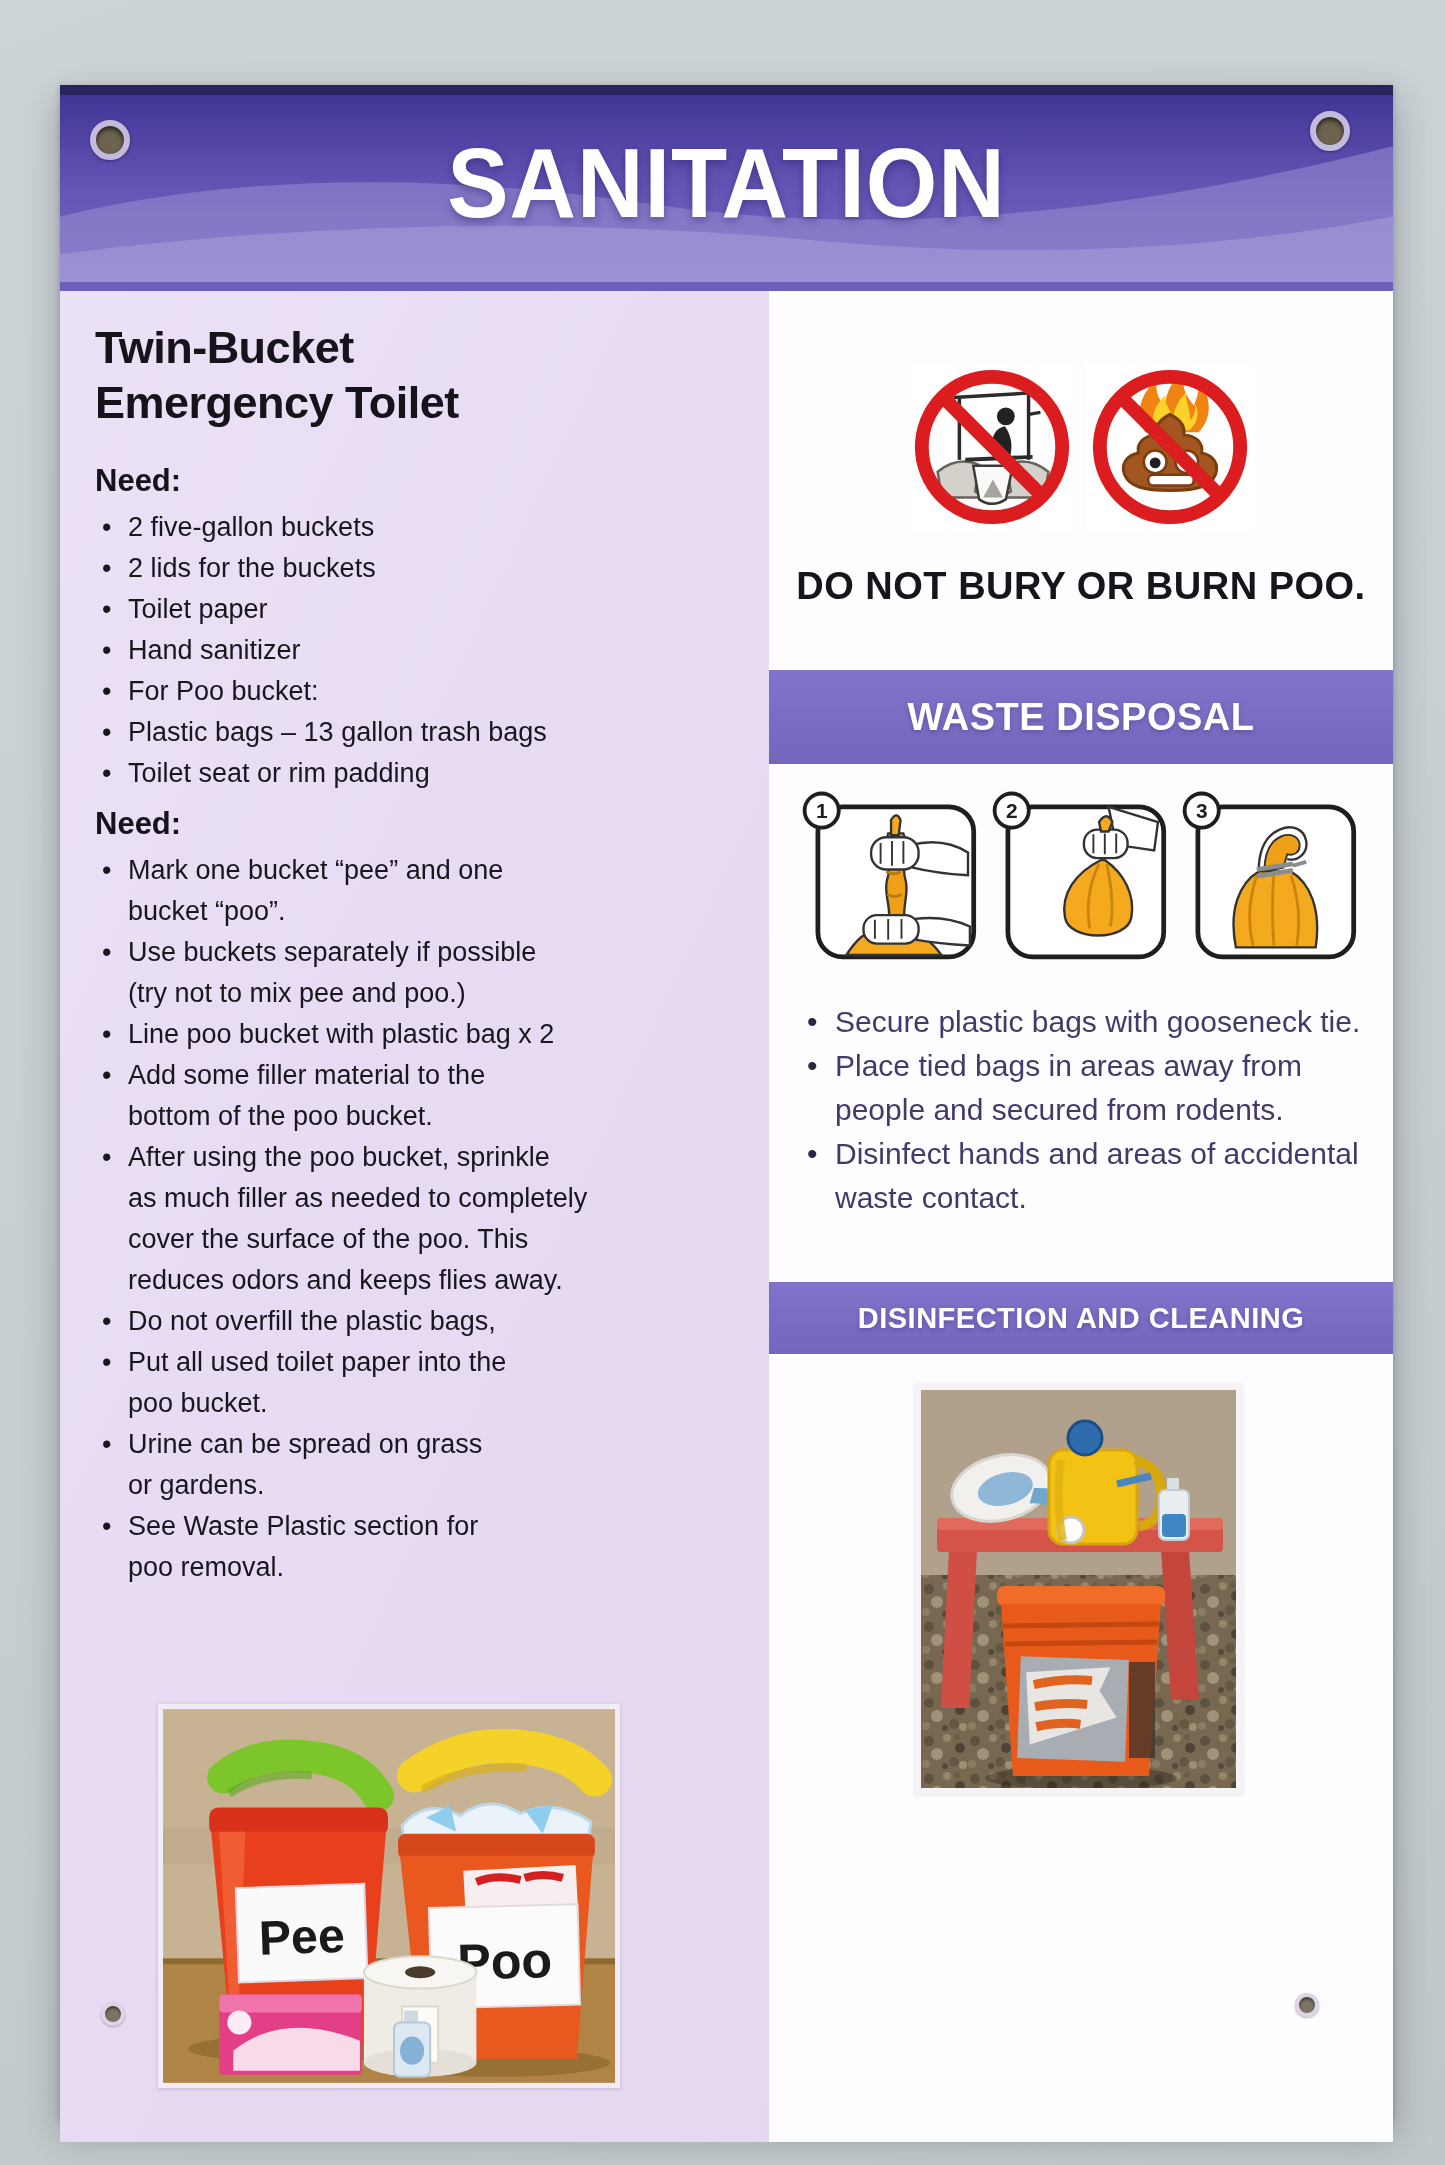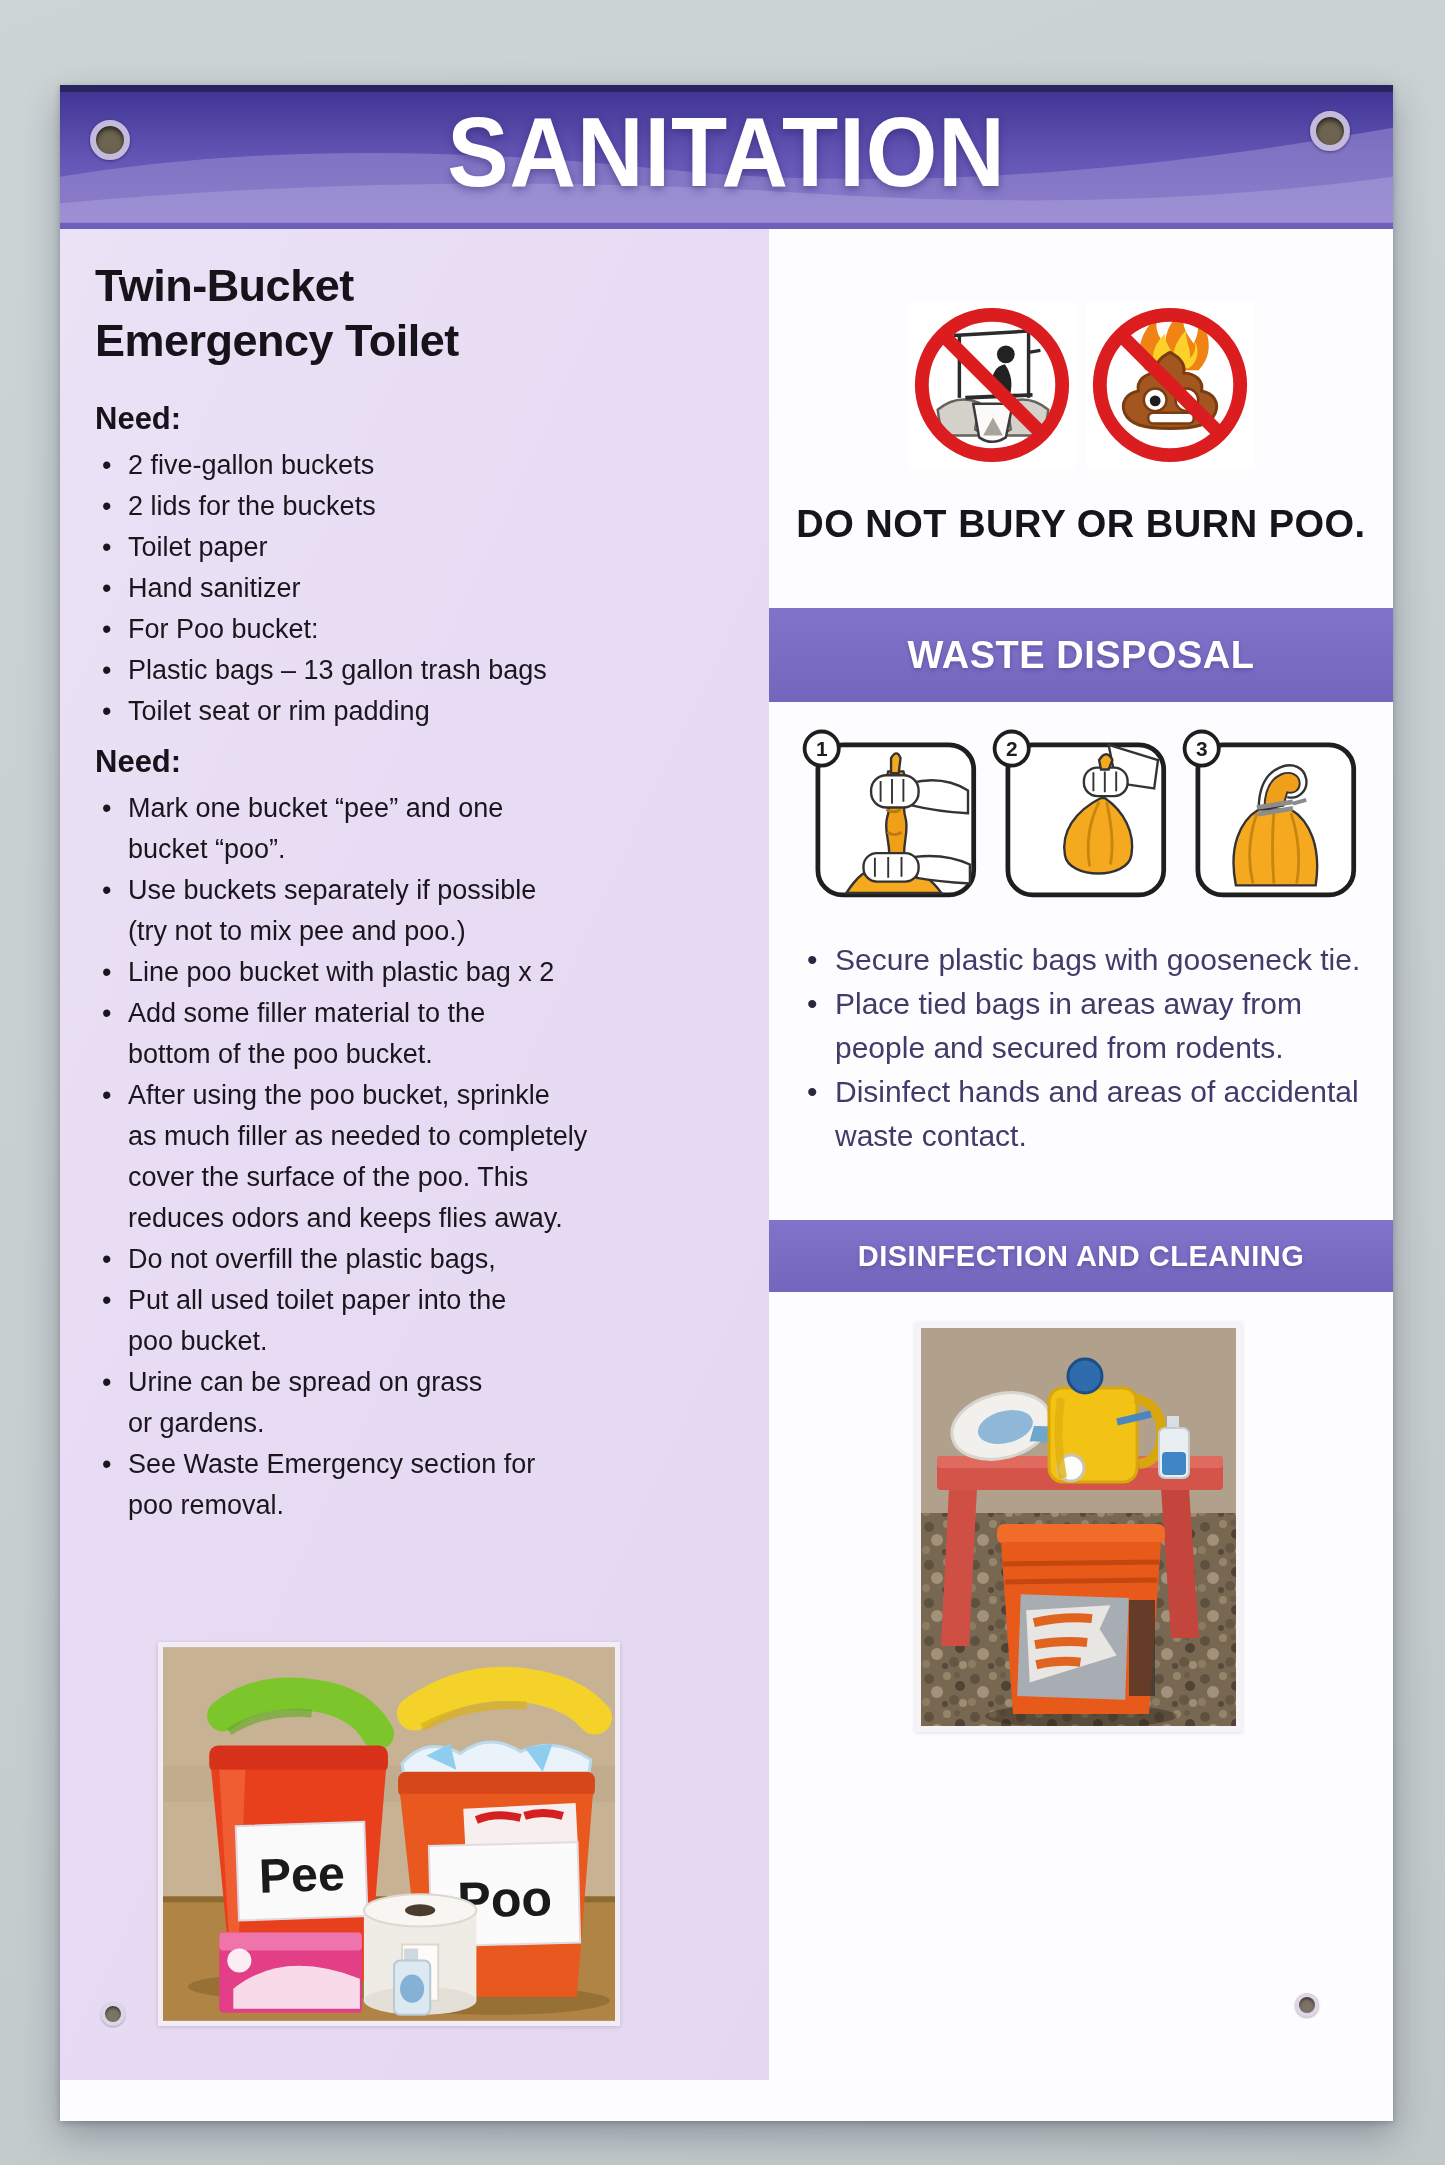--- a/index.html
+++ b/index.html
@@ -1,19 +1,19 @@
 <!DOCTYPE html>
 <html><head>
 <meta charset="utf-8">
 <style>
   html,body{margin:0;padding:0;background:#c4cccd;font-family:"Liberation Sans","DejaVu Sans",sans-serif;}
   .page{position:relative;width:1445px;height:2165px;background:linear-gradient(160deg,#ccd4d5 0%,#c6cecf 60%,#bfc7c8 100%);overflow:hidden;}
   .poster{position:absolute;left:60px;top:85px;width:1333px;height:2036px;background:#fdfcfe;box-shadow:0 14px 34px rgba(30,30,60,.30),0 2px 6px rgba(30,30,60,.25);}
   
-  .header{position:relative;height:144px;overflow:hidden;}
+  .header{position:relative;height:206px;overflow:hidden;}
   .header svg.hdr{position:absolute;inset:0;width:100%;height:100%;}
   .header-title{position:absolute;inset:0;display:flex;align-items:center;justify-content:center;padding-bottom:10px;
     color:#fff;font-size:92px;font-weight:800;letter-spacing:1px;transform:scaleY(1.06);
     text-shadow:0 3px 8px rgba(40,28,100,.45);}
   
   .columns{display:flex;height:1851px;}
   .col-left{position:relative;width:741px;background:linear-gradient(115deg,#ece2f6 0%,#e7dcf3 40%,#e4d8f1 100%);padding:28px 0 0 35px;box-sizing:border-box;}
   .col-right{position:relative;flex:1;background:#fdfcfe;padding-top:28px;box-sizing:border-box;margin-top:44px;}
   
   .title{font-size:45px;font-weight:700;line-height:1.22;letter-spacing:-0.5px;color:#16131a;white-space:pre-line;margin-top:2px;}
@@ -104,21 +104,21 @@
 bottom of the poo bucket.</li>
             <li>After using the poo bucket, sprinkle
 as much filler as needed to completely
 cover the surface of the poo. This
 reduces odors and keeps flies away.</li>
             <li>Do not overfill the plastic bags,</li>
             <li>Put all used toilet paper into the
 poo bucket.</li>
             <li>Urine can be spread on grass
 or gardens.</li>
-            <li>See Waste Emergency section for
+            <li>See Waste Plastic section for
 poo removal.</li>
           </ul>
 
         <div class="bucket-photo">
           <svg viewBox="0 0 450 372">
             <rect width="450" height="252" fill="#c7b394"></rect>
             <rect y="118" width="450" height="36" fill="#bda888" opacity="0.6"></rect>
             <rect y="250" width="450" height="122" fill="#b08445"></rect>
             <rect y="248" width="450" height="6" fill="#8f6a30"></rect>
             <ellipse cx="135" cy="338" rx="110" ry="14" fill="#7d5c26" opacity="0.5"></ellipse>

